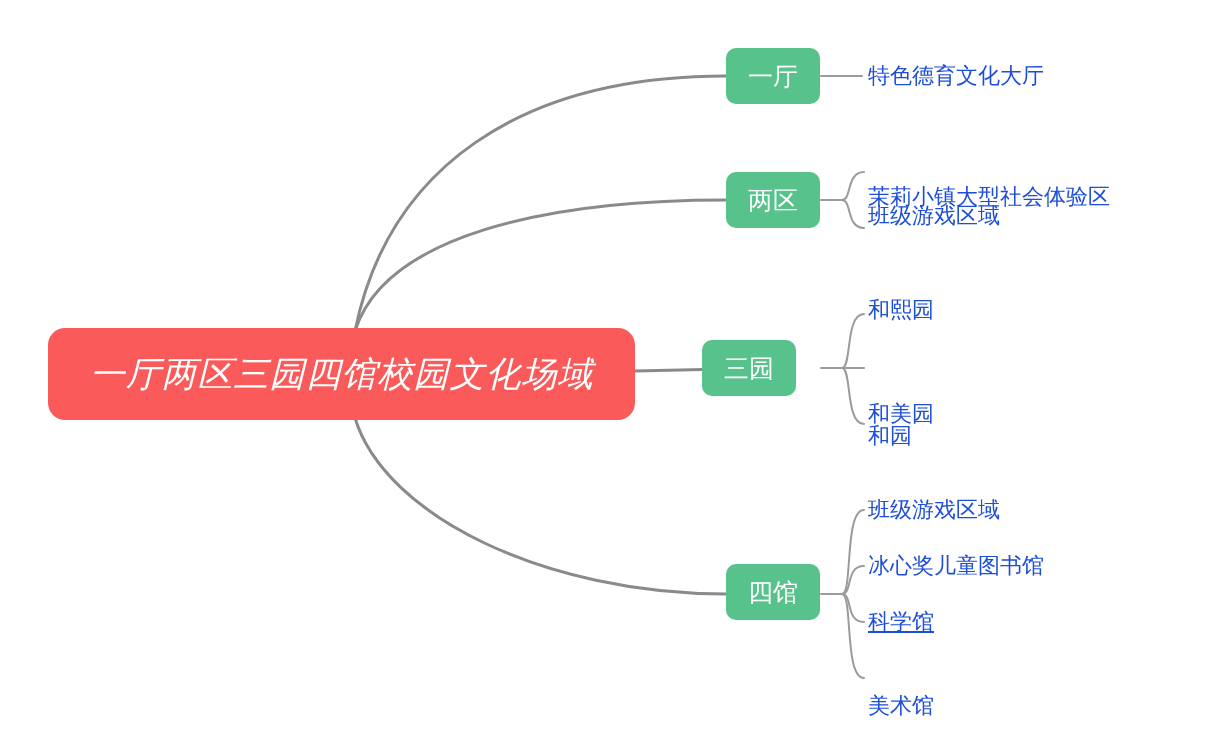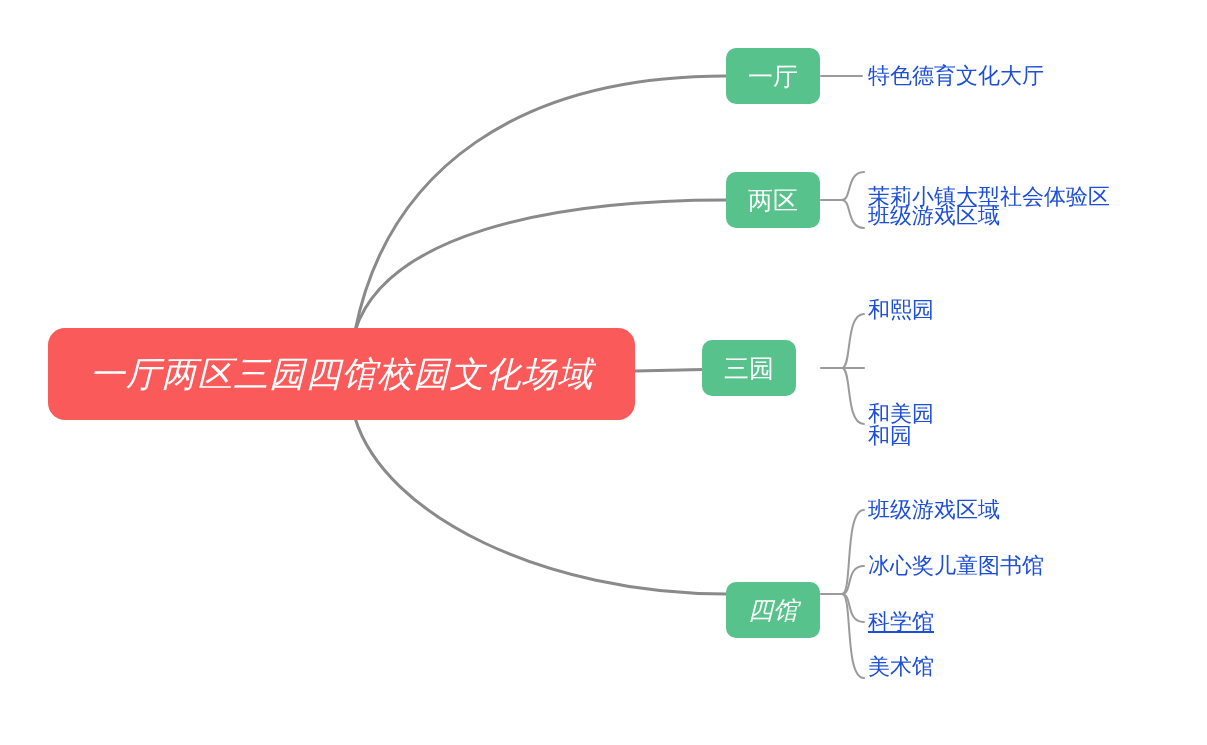--- a/index.html
+++ b/index.html
@@ -7,27 +7,27 @@
   .canvas{position:relative;width:1207px;height:745px;background:#ffffff;overflow:hidden;}
   .edges{position:absolute;left:0;top:0;width:1207px;height:745px;}
   .node{position:absolute;display:flex;align-items:center;justify-content:center;
         color:#ffffff;box-sizing:border-box;cursor:pointer;}
   .root-node{left:48px;top:328px;width:587px;height:92px;background:#FA5A5A;
              border-radius:17px;font-size:35px;letter-spacing:1px;font-style:italic;}
   .branch-node{width:94px;height:56px;background:#57C28B;border-radius:10px;font-size:25px;}
   .bn-0{left:726px;top:48px;}
   .bn-1{left:726px;top:172px;}
   .bn-2{left:702px;top:340px;}
-  .bn-3{left:726px;top:582px;font-style:italic;}
+  .bn-3{left:726px;top:564px;}
   .leaf{position:absolute;left:868px;height:28px;line-height:28px;font-size:22px;
         color:#1d4ed8;white-space:nowrap;cursor:pointer;}
   .lf-0-0{top:62px;}
   .lf-1-0{top:158px;margin-top:25px;} .lf-1-1{top:202px;}
   .lf-2-0{top:296px;} .lf-2-1{top:354px;margin-top:46px;} .lf-2-2{top:422px;}
-  .lf-3-0{top:496px;} .lf-3-1{top:552px;text-align:center;} .lf-3-2{top:608px;text-decoration:underline;} .lf-3-3{top:653px;}
+  .lf-3-0{top:496px;} .lf-3-1{top:552px;text-align:center;} .lf-3-2{top:608px;text-decoration:underline;} .lf-3-3{top:692px;}
   .main-edge{stroke:#8a8a8a;stroke-width:3;fill:none;stroke-linecap:round;}
   .sub-edge{stroke:#9b9b9b;stroke-width:2;fill:none;stroke-linecap:round;}
 </style>
 </head>
 <body>
 
 <div class="canvas">
 
   <svg class="edges" viewBox="0 0 1207 745" xmlns="http://www.w3.org/2000/svg">
 

